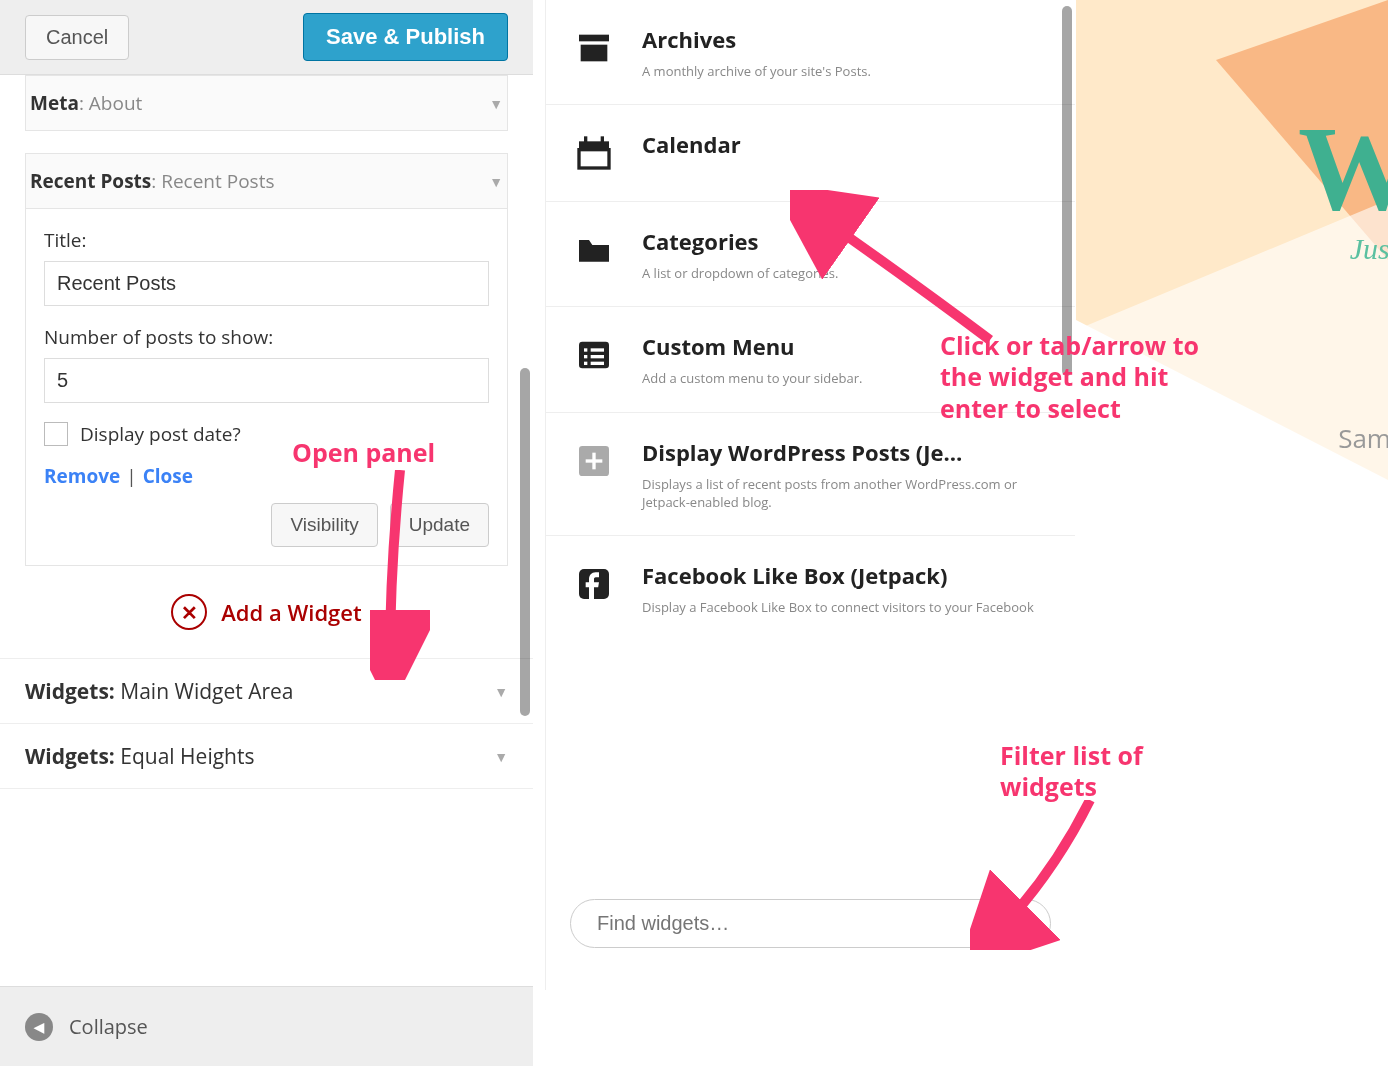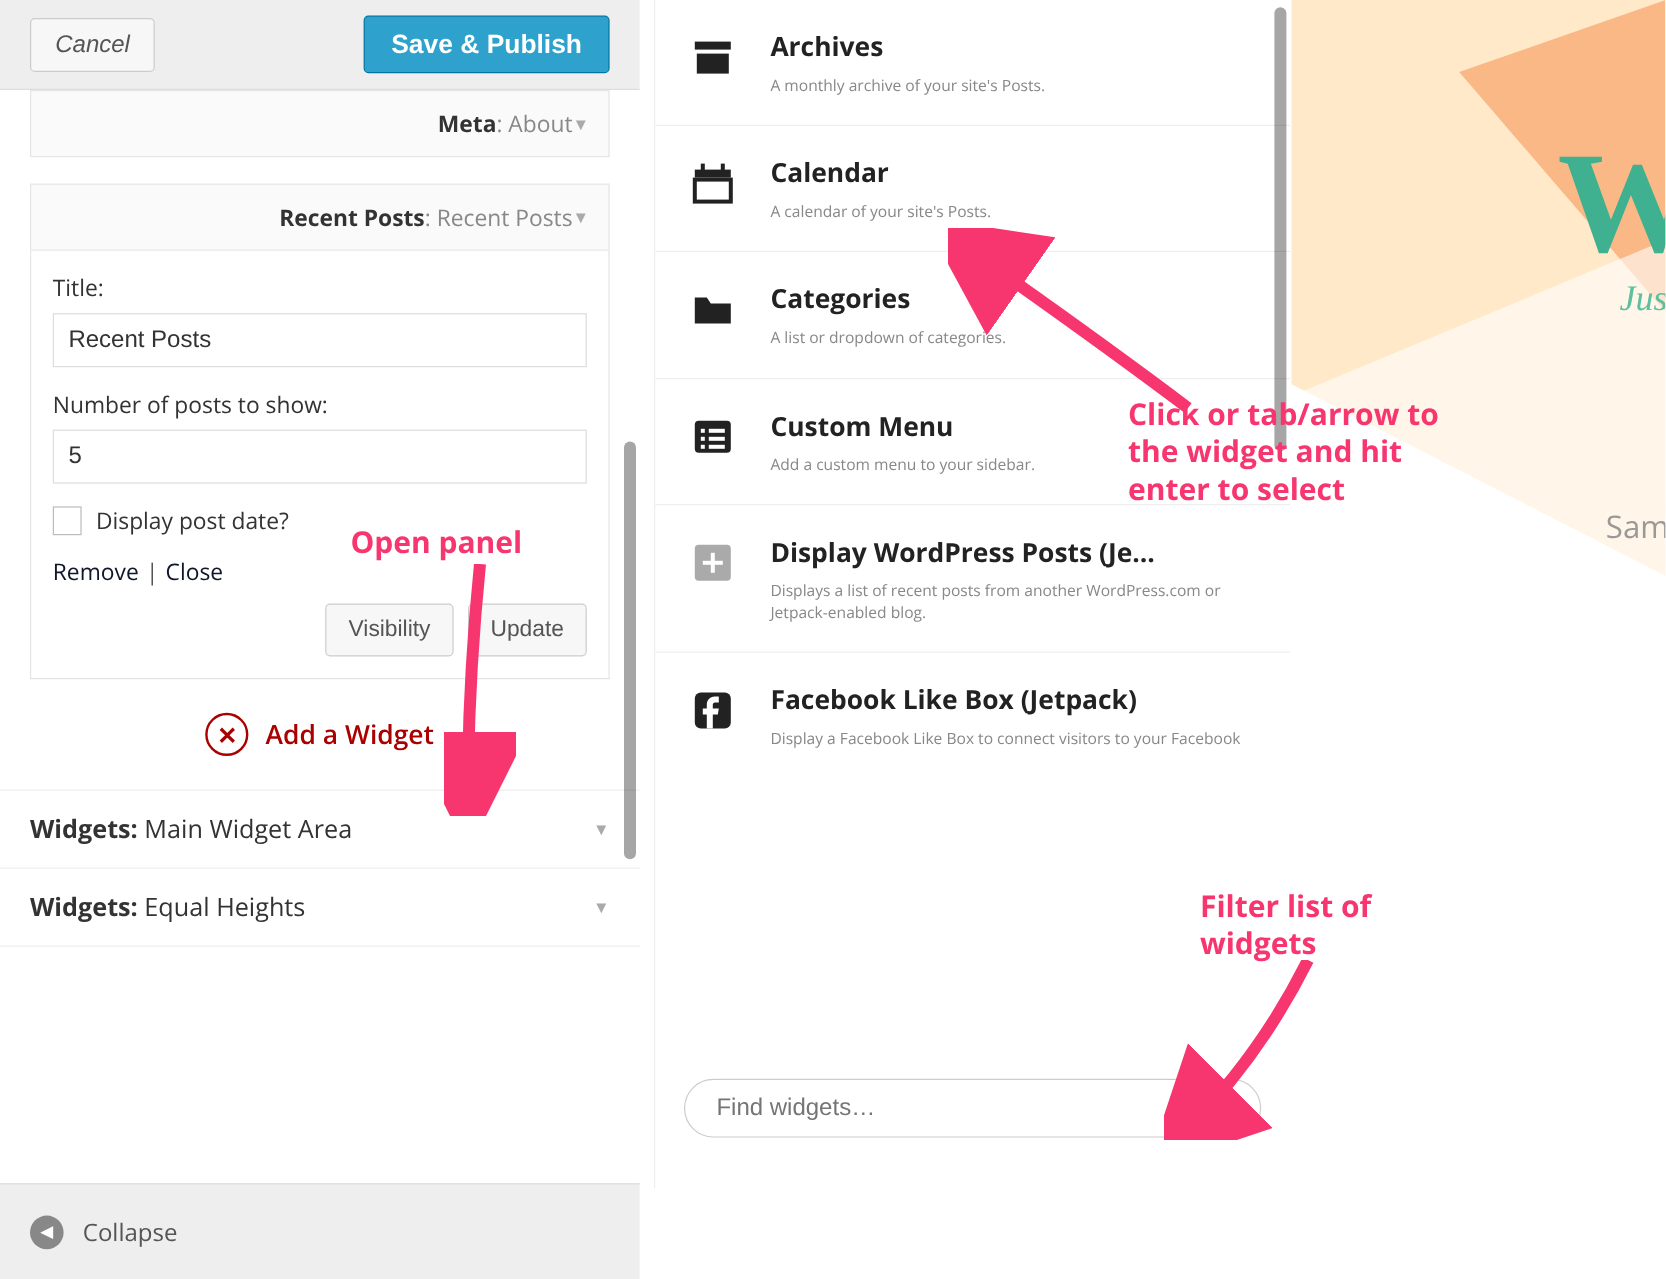--- a/index.html
+++ b/index.html
@@ -1,37 +1,37 @@
 <!DOCTYPE html>
 <html><head>
 <meta charset="utf-8">
 <style>
 * { box-sizing: border-box; margin: 0; padding: 0; }
 body { font-family: -apple-system, "Open Sans", Helvetica, Arial, sans-serif; background: #fff; width: 1388px; height: 1066px; overflow: hidden; position: relative; }
 
 .left-panel { position: absolute; left: 0; top: 0; width: 533px; height: 1066px; background: #fff; }
 .header-bar { background: #eee; height: 75px; display: flex; align-items: center; justify-content: space-between; padding: 0 25px; border-bottom: 1px solid #ddd; }
-.cancel-btn { background: #f7f7f7; border: 1px solid #ccc; border-radius: 4px; padding: 10px 20px; font-size: 20px; color: #555; cursor: pointer; font-style: italic; }
+.cancel-btn { background: #f7f7f7; border: 1px solid #ccc; border-radius: 4px; padding: 10px 20px; font-size: 20px; color: #555; cursor: pointer; }
 .save-btn { background: #2ea2cc; border: 1px solid #0074a2; border-radius: 4px; padding: 10px 22px; font-size: 22px; color: #fff; font-weight: 600; cursor: pointer; }
 
 .widget-list { padding: 0 25px; }
-.widget-header { background: #fafafa; border: 1px solid #e5e5e5; padding: 14px 16px; display: flex; align-items: center; justify-content: flex-end; margin-top: 10px; }
+.widget-header { background: #fafafa; border: 1px solid #e5e5e5; padding: 14px 4px; display: flex; align-items: center; justify-content: space-between; margin-top: 10px; }
 .widget-header:first-child { margin-top: 0; }
 .widget-title-strong { font-weight: 700; color: #333; font-size: 19px; }
 .widget-title-sub { color: #888; font-size: 19px; }
 .chev-down { color: #aaa; font-size: 14px; }
 
 .widget-body { border: 1px solid #e5e5e5; border-top: none; padding: 18px; background: #fff; }
 .field-label { font-size: 19px; color: #333; margin-bottom: 8px; display: block; }
 .text-input { width: 100%; border: 1px solid #ddd; padding: 10px 12px; font-size: 20px; color: #333; margin-bottom: 18px; }
 .checkbox-row { display: flex; align-items: center; gap: 12px; margin-bottom: 16px; }
 .checkbox { width: 24px; height: 24px; border: 1px solid #bbb; background: #fff; }
 .checkbox-label { font-size: 19px; color: #333; }
 .link-row { font-size: 19px; margin-bottom: 14px; }
-.link { color: #0f172a; cursor: pointer; }
+.link { color: #3b82f6; cursor: pointer; font-weight: bold; }
 .pipe { color: #555; margin: 0 6px; }
 .btn-row { display: flex; justify-content: flex-end; gap: 12px; }
 .gray-btn { background: #f7f7f7; border: 1px solid #ccc; border-radius: 4px; padding: 10px 18px; font-size: 19px; color: #555; cursor: pointer; }
 
 .add-widget-row { display: flex; align-items: center; justify-content: center; gap: 14px; padding: 28px 0; color: #a00; font-size: 22px; font-weight: 600; cursor: pointer; }
 .add-widget-icon { width: 36px; height: 36px; border: 2.5px solid #a00; border-radius: 50%; display: flex; align-items: center; justify-content: center; color: #a00; font-size: 20px; font-weight: bold; }
 
 .section-toggle { background: #fff; border-top: 1px solid #eee; border-bottom: 1px solid #eee; padding: 18px 25px; display: flex; align-items: center; justify-content: space-between; }
 .section-label { font-size: 21px; color: #333; }
 .section-strong { font-weight: 700; }
@@ -148,21 +148,20 @@
         <svg width="40" height="40" viewBox="0 0 24 24" fill="currentColor">
             <rect x="3" y="5" width="18" height="4"></rect>
             <rect x="3" y="10" width="18" height="11" fill="none" stroke="currentColor" stroke-width="2"></rect>
             <line x1="7" y1="13" x2="7" y2="13" stroke="currentColor" stroke-width="2"></line>
             <rect x="6" y="2" width="2" height="4"></rect>
             <rect x="16" y="2" width="2" height="4"></rect>
           </svg>
       </div>
       <div class="chooser-text">
         <div class="chooser-title">Calendar</div>
-        <div class="chooser-desc">A calendar of your site's Posts.</div>
       </div>
     </div>
     <div class="chooser-item">
       <div class="chooser-icon">
         <svg width="40" height="40" viewBox="0 0 24 24" fill="currentColor">
             <path d="M3 6h6l2 3h10v10H3z"></path>
           </svg>
       </div>
       <div class="chooser-text">
         <div class="chooser-title">Categories</div>

